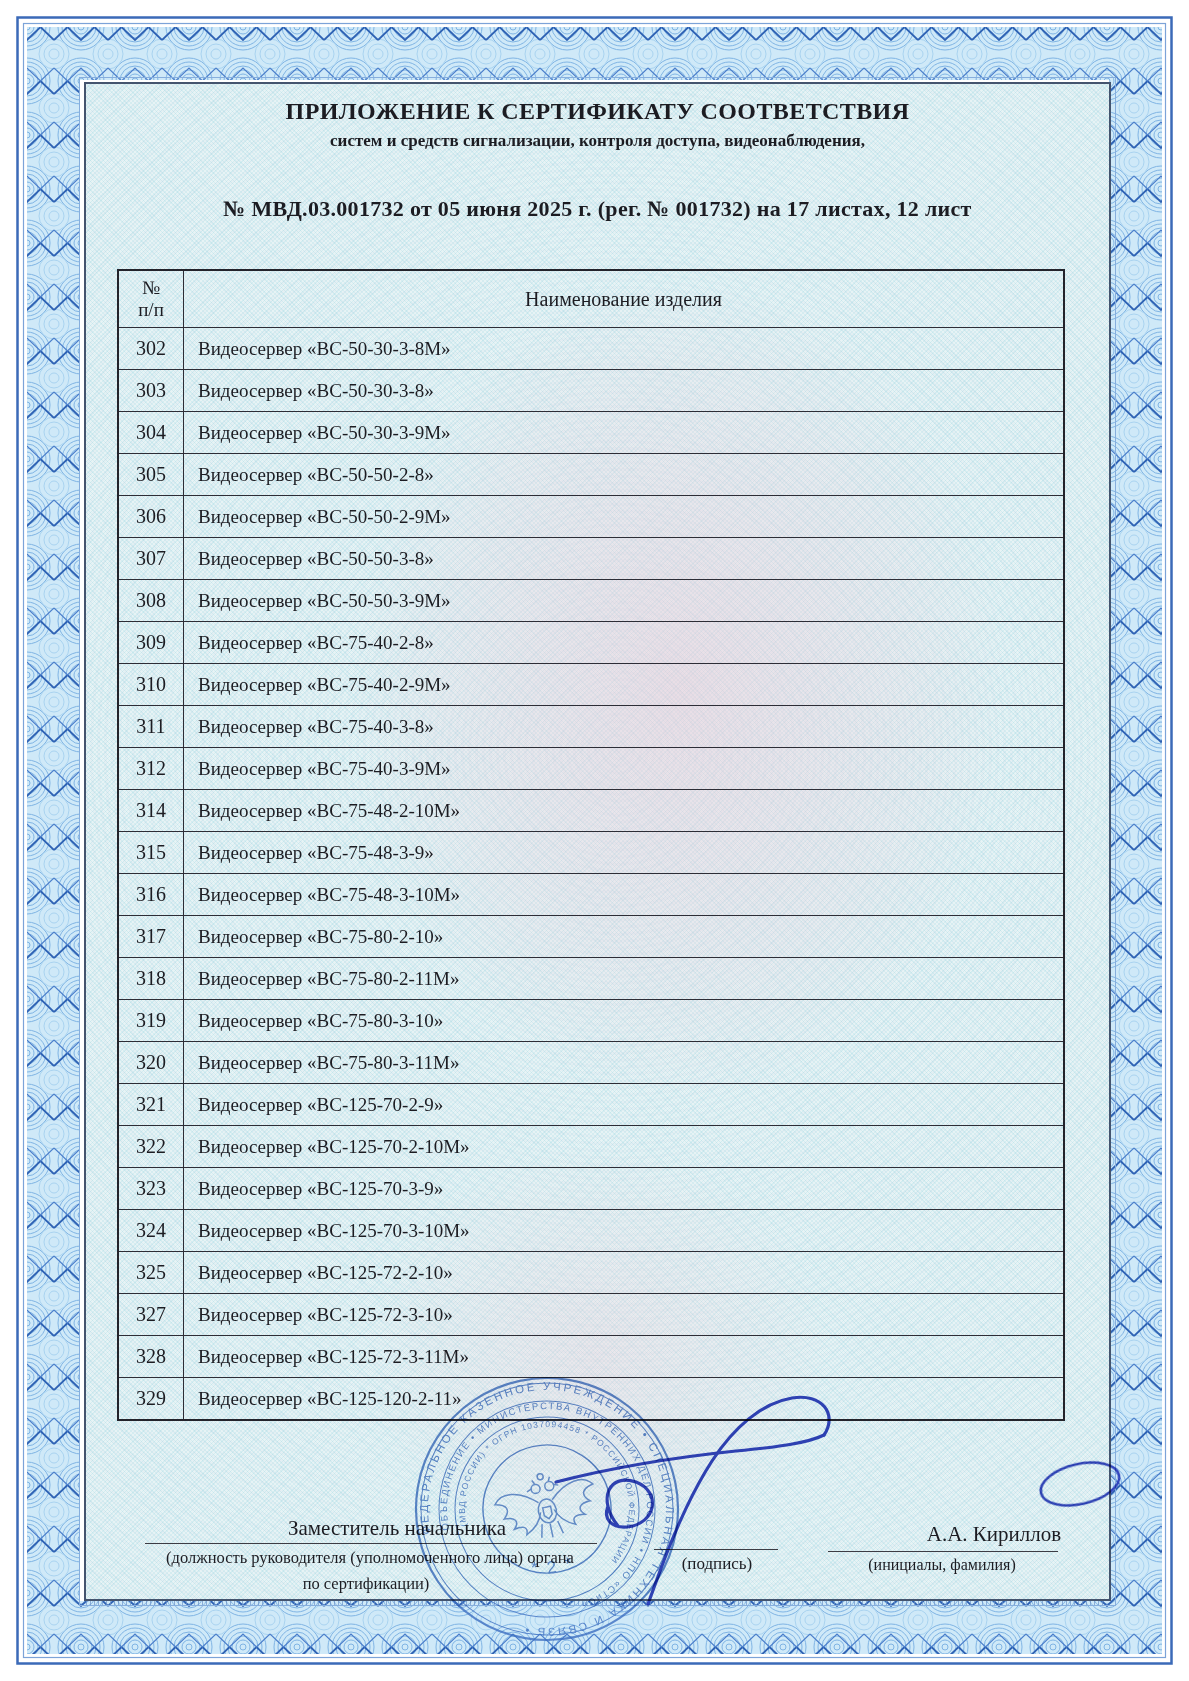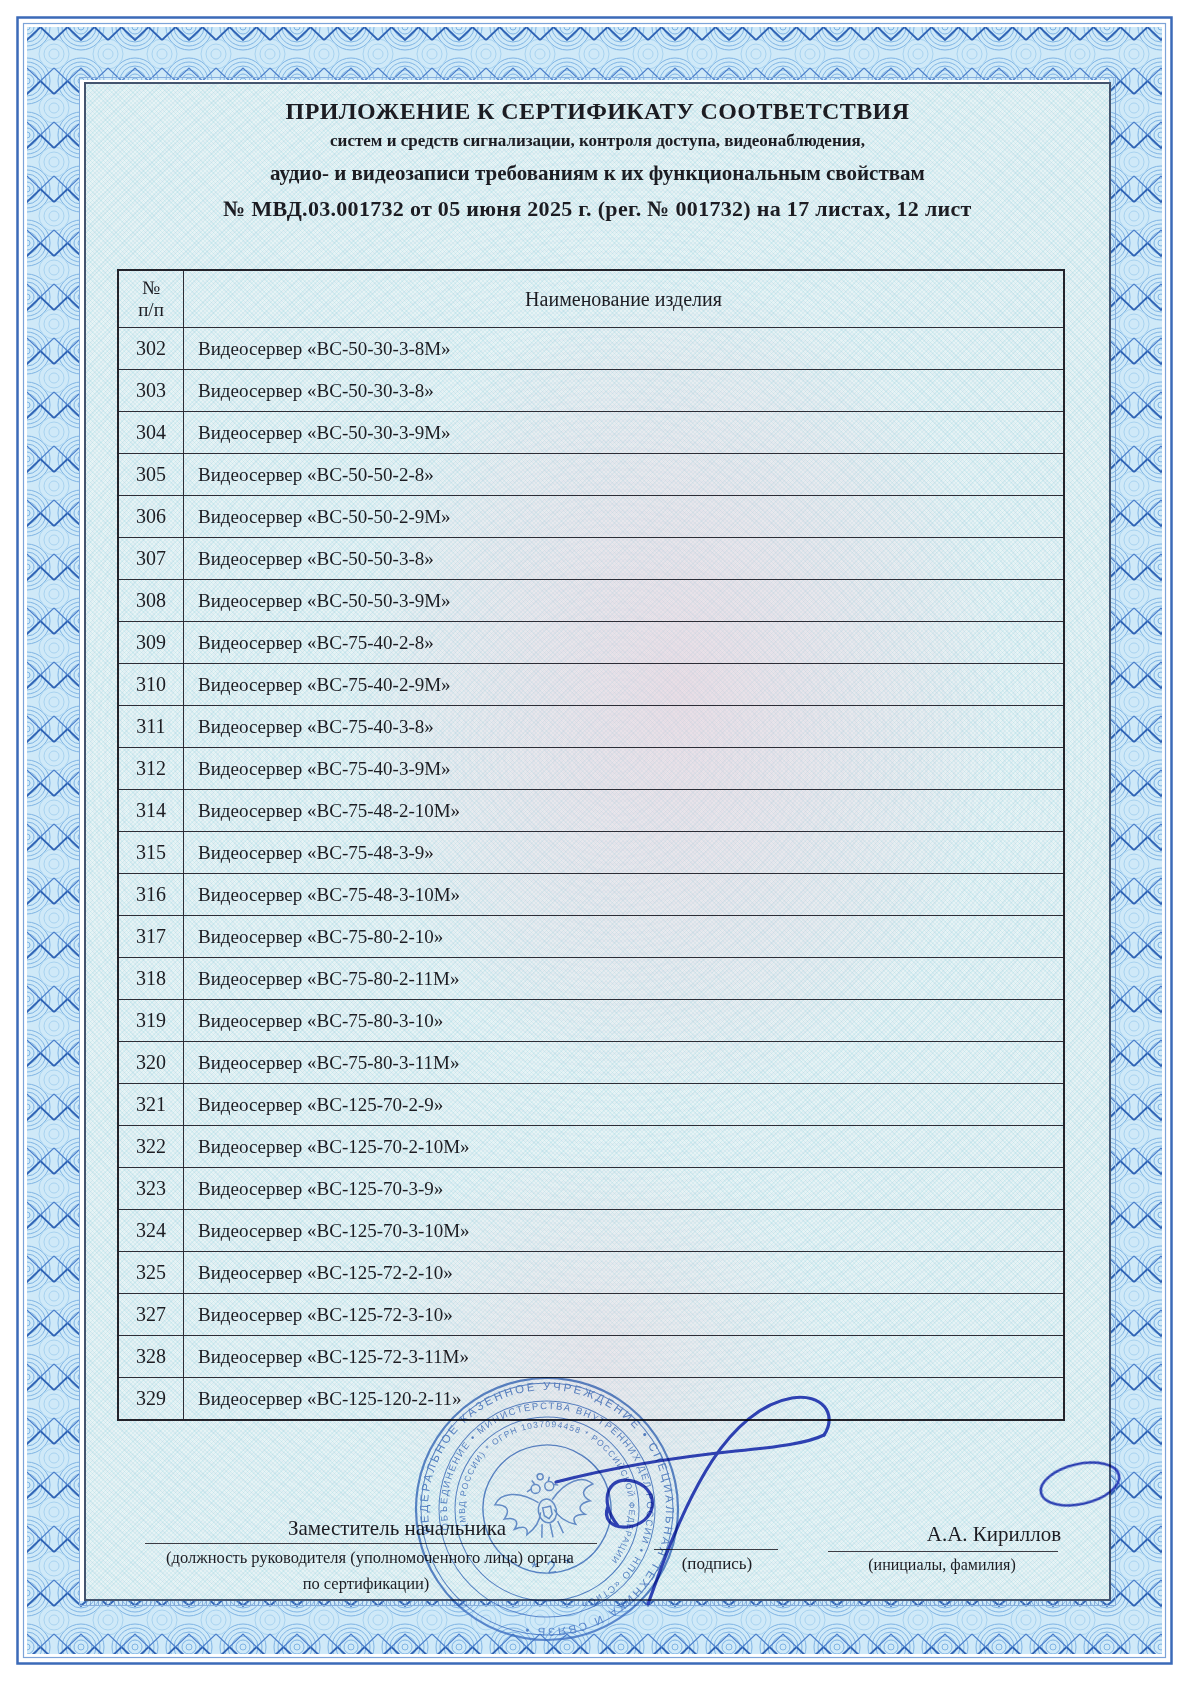--- a/index.html
+++ b/index.html
@@ -101,21 +101,20 @@
     <rect x="27" y="27" width="53" height="1627" fill="url(#guil)"></rect>
     <rect x="1109" y="27" width="53" height="1627" fill="url(#guil)"></rect>
   </svg>
 
   <div class="microtick"></div>
 
   <div class="content">
 
     <div class="abs hline h1">ПРИЛОЖЕНИЕ К СЕРТИФИКАТУ СООТВЕТСТВИЯ</div>
     <div class="abs hline h2">систем и средств сигнализации, контроля доступа, видеонаблюдения,</div>
-    <div class="abs hline h3">аудио- и видеозаписи требованиям к их функциональным свойствам</div>
     <div class="abs hline hnum">№ МВД.03.001732 от 05 июня 2025 г. (рег. № 001732) на 17 листах, 12 лист</div>
 
     <table class="cert">
       <thead>
         <tr>
           <th class="col-num">
             <span>№</span><br>
             <span>п/п</span>
           </th>
           <th class="col-name">Наименование изделия</th>

